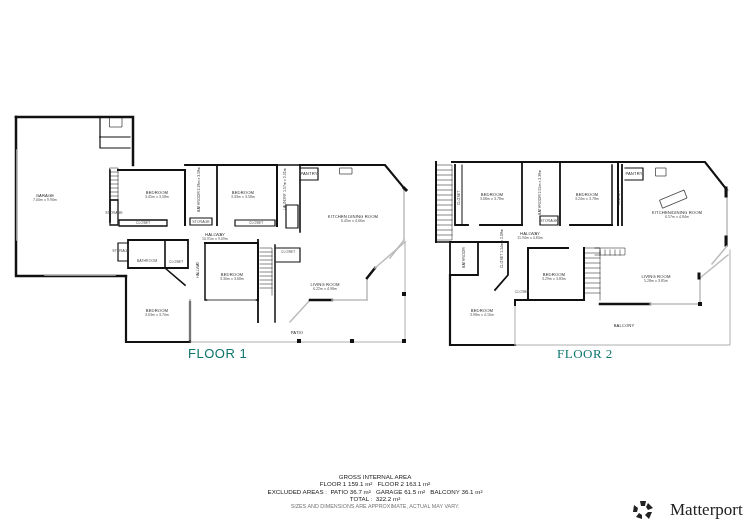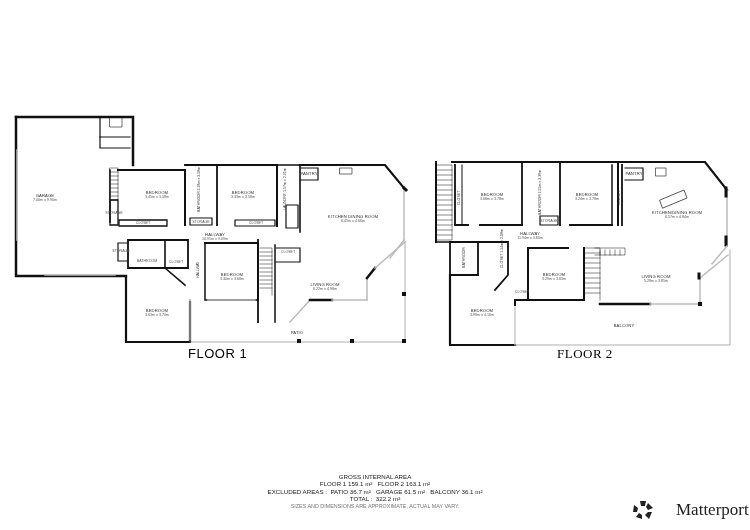--- a/index.html
+++ b/index.html
@@ -2,24 +2,24 @@
 <html><head>
 <meta charset="utf-8">
 <style>
   html,body{margin:0;padding:0;background:#fff;}
   body{width:750px;height:530px;position:relative;overflow:hidden;font-family:"Liberation Sans",sans-serif;color:#111;}
   .plan{position:absolute;left:0;top:0;}
   .lbl{position:absolute;text-align:center;font-size:4px;line-height:5px;color:#333;white-space:nowrap;transform:translateX(-50%);}
   .lbl .nm{display:block;font-size:4.2px;letter-spacing:0.1px;}
   .lbl .dm{display:block;font-size:3.6px;color:#555;}
   .vlbl{position:absolute;font-size:3.6px;color:#333;white-space:nowrap;transform-origin:left top;transform:rotate(-90deg);}
-  .floor-title{position:absolute;font-size:13px;letter-spacing:0.5px;color:#000000;}
+  .floor-title{position:absolute;font-size:13px;letter-spacing:0.5px;color:#0f766e;}
   .area{position:absolute;left:0;top:473px;width:750px;text-align:center;font-size:6.2px;line-height:7.4px;color:#222;}
   .area .small{color:#777;font-size:5.4px;}
-  .logo{position:absolute;left:632px;top:500px;display:flex;align-items:center;gap:22px;}
+  .logo{position:absolute;left:632px;top:500px;display:flex;align-items:center;gap:16px;}
   .logo-text{font-family:"Liberation Serif",serif;font-size:17px;color:#222;}
 </style>
 </head>
 <body>
 
 <svg class="plan" width="750" height="530" viewBox="0 0 750 530">
   <g fill="none" stroke="#111" stroke-linecap="square">
 
     <g>
       <path d="M16 117 H133 V165" stroke-width="2.5"></path>

